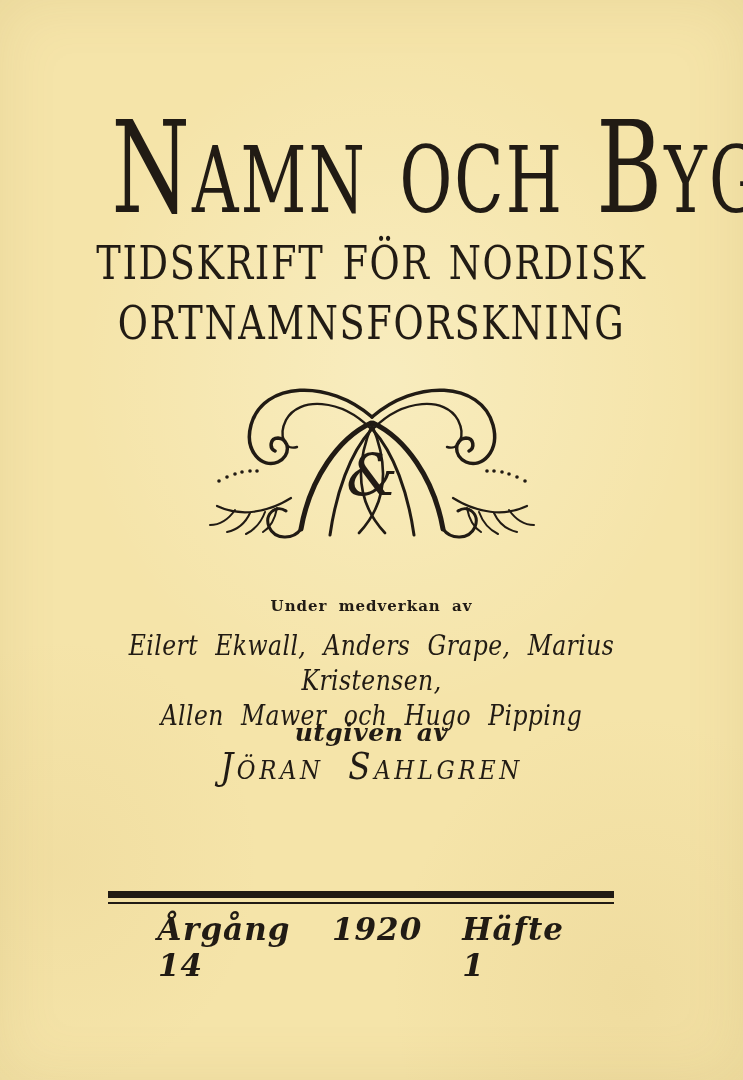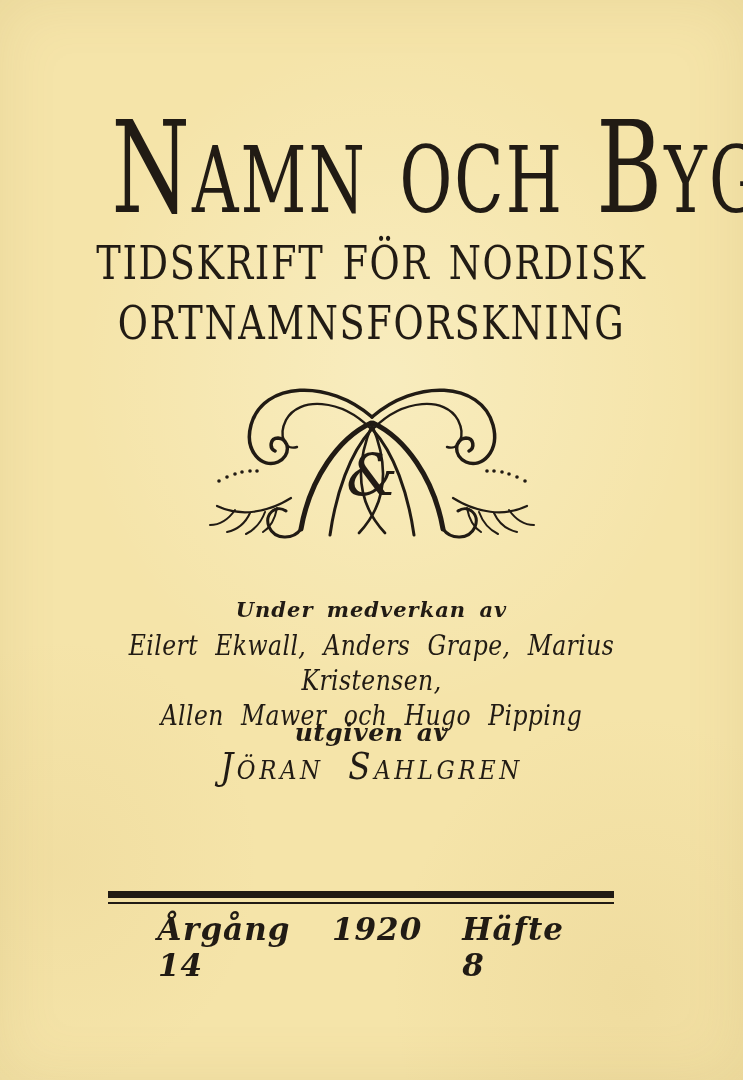--- a/index.html
+++ b/index.html
@@ -65,23 +65,22 @@
     transform: translateX(-50%);
   }
 
   
   .contrib-heading {
     position: absolute;
     top: 597px;
     left: 0;
     width: 100%;
     text-align: center;
-    font-style: italic;
     font-weight: 700;
-    font-size: 21px;
+    font-size: 15px;
     letter-spacing: 1px;
     word-spacing: 5px;
   }
   .names {
     position: absolute;
     top: 628px;
     left: 0;
     width: 100%;
     text-align: center;
     font-style: italic;
@@ -198,16 +197,16 @@
   <div class="editor-name"><span class="e-big">J</span><span class="e-small">ÖRAN</span><span class="e-small"> </span><span class="e-big">S</span><span class="e-small">AHLGREN</span></div>
 
   <div class="rules">
     <div class="rule-thick"></div>
     <div class="rule-thin"></div>
   </div>
 
   <div class="issue-row">
     <span>Årgång 14</span>
     <span>1920</span>
-    <span>Häfte 8</span>
+    <span>Häfte 1</span>
   </div>
 
 </div>
 
 </body></html>

